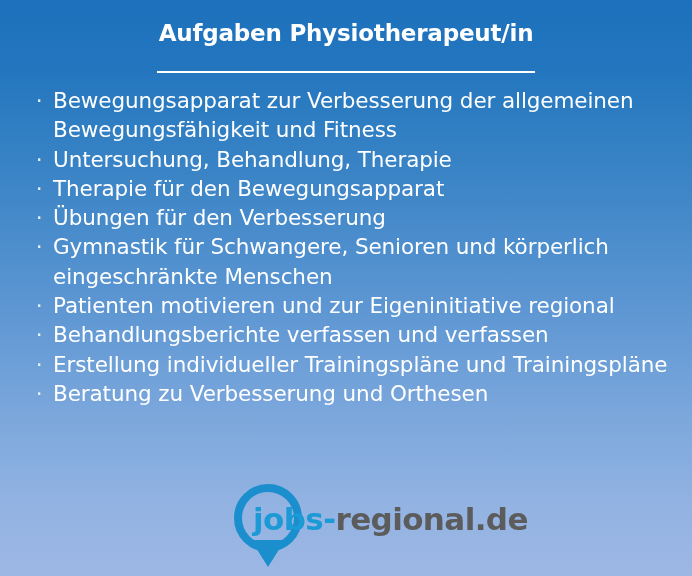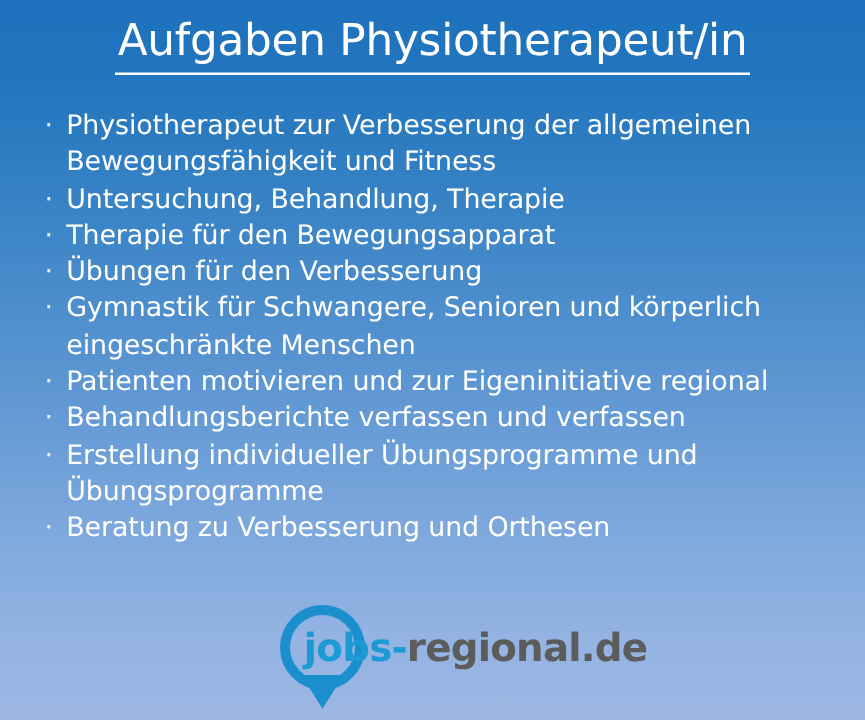--- a/index.html
+++ b/index.html
@@ -34,26 +34,26 @@
   
   .title-wrap {
     position: absolute;
     top: 12px;
     left: 0;
     width: 692px;
     text-align: center;
   }
   .title {
     display: inline-block;
-    font-size: 35px;
+    font-size: 23px;
     line-height: 42px;
-    font-weight: 400;
+    font-weight: 700;
     color: #FFFFFF;
     letter-spacing: -0.2px;
-    padding: 0 2px 4px 2px;
+    padding: 0 2px 17px 2px;
     border-bottom: 2px solid #FFFFFF;
     white-space: nowrap;
   }
 
   
   .bullet-list {
     position: absolute;
     top: 86px;
     left: 28px;
     width: 648px;
@@ -80,21 +80,21 @@
     line-height: 29.3px;
     color: #EAF1FA;
   }
   .bullet-text {
     display: block;
   }
 
   
   .logo {
     position: absolute;
-    left: 219px;
+    left: 229px;
     top: 482px;
     width: 270px;
     height: 88px;
   }
   .pin {
     position: absolute;
     left: 0px;
     top: 0px;
     width: 78px;
     height: 88px;
@@ -128,21 +128,21 @@
 
 <div class="slide">
 
   <div class="title-wrap">
     <span class="title">Aufgaben Physiotherapeut/in</span>
   </div>
 
   <ul class="bullet-list">
     <li class="bullet-item">
       <span class="dot">·</span>
-      <span class="bullet-text">Physiotherapeut zur Verbesserung der allgemeinen Bewegungsfähigkeit und Fitness</span>
+      <span class="bullet-text">Bewegungsapparat zur Verbesserung der allgemeinen Bewegungsfähigkeit und Fitness</span>
     </li>
     <li class="bullet-item">
       <span class="dot">·</span>
       <span class="bullet-text">Untersuchung, Behandlung, Therapie</span>
     </li>
     <li class="bullet-item">
       <span class="dot">·</span>
       <span class="bullet-text">Therapie für den Bewegungsapparat</span>
     </li>
     <li class="bullet-item">
@@ -156,21 +156,21 @@
     <li class="bullet-item">
       <span class="dot">·</span>
       <span class="bullet-text">Patienten motivieren und zur Eigeninitiative regional</span>
     </li>
     <li class="bullet-item">
       <span class="dot">·</span>
       <span class="bullet-text">Behandlungsberichte verfassen und verfassen</span>
     </li>
     <li class="bullet-item">
       <span class="dot">·</span>
-      <span class="bullet-text">Erstellung individueller Übungsprogramme und Übungsprogramme</span>
+      <span class="bullet-text">Erstellung individueller Trainingspläne und Trainingspläne</span>
     </li>
     <li class="bullet-item">
       <span class="dot">·</span>
       <span class="bullet-text">Beratung zu Verbesserung und Orthesen</span>
     </li>
   </ul>
 
   <div class="logo">
     <svg class="pin" viewBox="0 0 78 88" aria-hidden="true">
       <circle cx="39" cy="36" r="30" fill="none" stroke="#1B8FCE" stroke-width="8"></circle>

